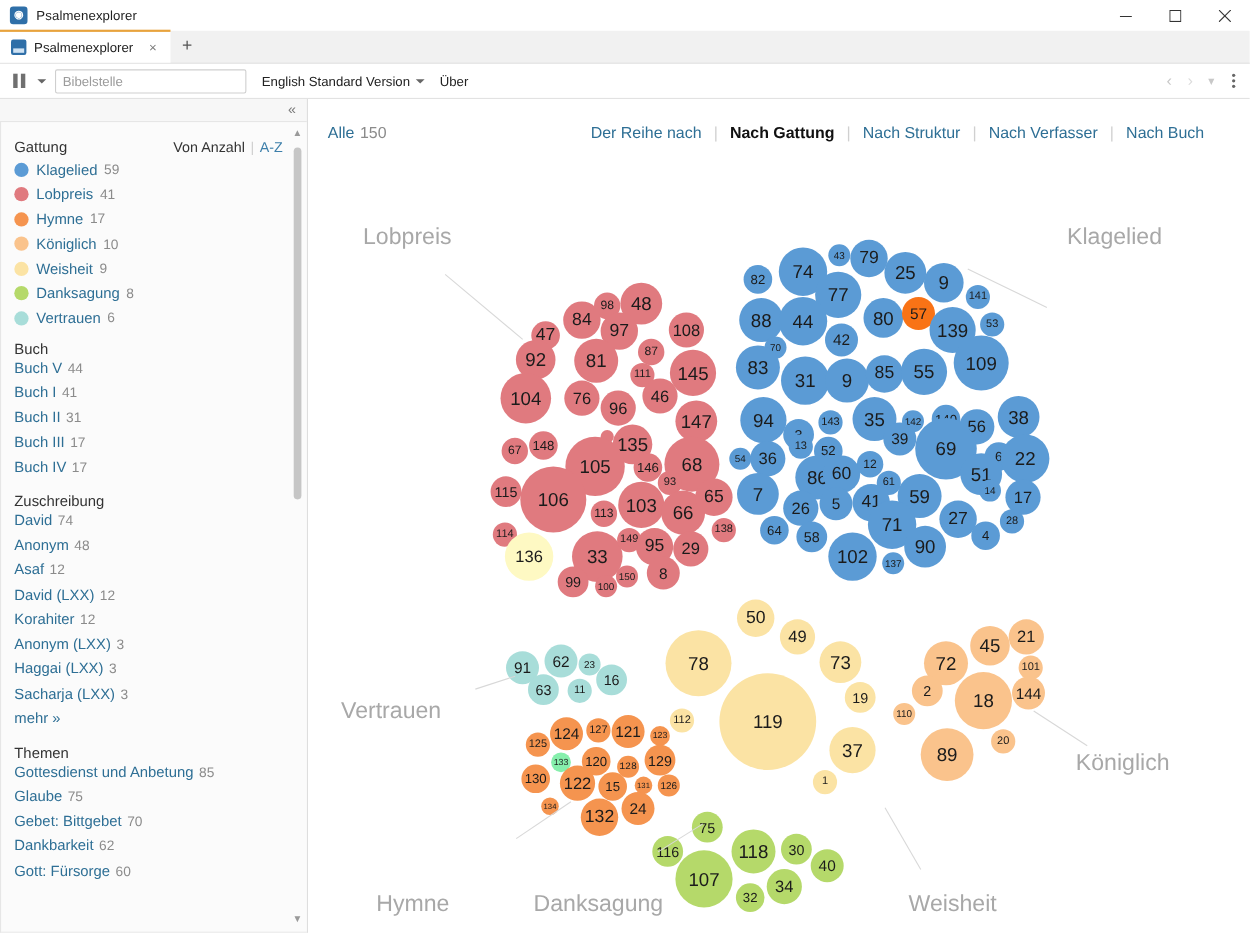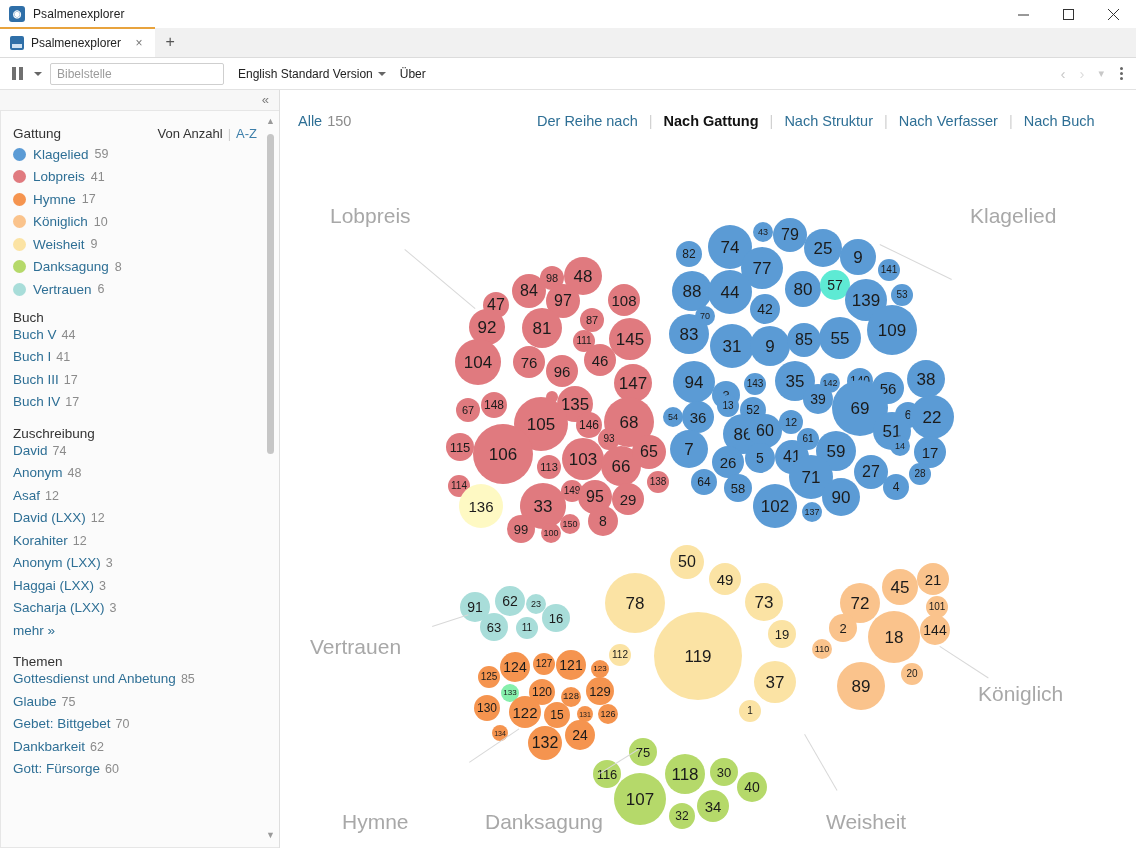--- a/index.html
+++ b/index.html
@@ -246,20 +246,21 @@
         <div class="frow">
           <span class="dot" style="background: rgb(168, 221, 217);"></span>
           <span class="fname">Vertrauen</span>
           <span class="fcnt">6</span>
         </div>
         <div class="sec-head">
           <span>Buch</span>
         </div>
         <div class="lrow"><span class="fname">Buch V</span><span class="fcnt">44</span></div>
         <div class="lrow"><span class="fname">Buch I</span><span class="fcnt">41</span></div>
+        <div class="lrow"><span class="fname">Buch II</span><span class="fcnt">31</span></div>
         <div class="lrow"><span class="fname">Buch III</span><span class="fcnt">17</span></div>
         <div class="lrow"><span class="fname">Buch IV</span><span class="fcnt">17</span></div>
         <div class="sec-head">
           <span>Zuschreibung</span>
         </div>
         <div class="lrow"><span class="fname">David</span><span class="fcnt">74</span></div>
         <div class="lrow"><span class="fname">Anonym</span><span class="fcnt">48</span></div>
         <div class="lrow"><span class="fname">Asaf</span><span class="fcnt">12</span></div>
         <div class="lrow"><span class="fname">David (LXX)</span><span class="fcnt">12</span></div>
         <div class="lrow"><span class="fname">Korahiter</span><span class="fcnt">12</span></div>
@@ -305,21 +306,21 @@
         <div class="bub" style="left: 428px; top: 91px; height: 44px; width: 44px; background: rgb(91, 155, 213); font-size: 17px;">74</div>
         <div class="bub" style="left: 473px; top: 88px; height: 20px; width: 20px; background: rgb(91, 155, 213); font-size: 9px;">43</div>
         <div class="bub" style="left: 493px; top: 84px; height: 34px; width: 34px; background: rgb(91, 155, 213); font-size: 16px;">79</div>
         <div class="bub" style="left: 524px; top: 95px; height: 38px; width: 38px; background: rgb(91, 155, 213); font-size: 17px;">25</div>
         <div class="bub" style="left: 560px; top: 105px; height: 36px; width: 36px; background: rgb(91, 155, 213); font-size: 17px;">9</div>
         <div class="bub" style="left: 598px; top: 125px; height: 22px; width: 22px; background: rgb(91, 155, 213); font-size: 10px;">141</div>
         <div class="bub" style="left: 392px; top: 137px; height: 40px; width: 40px; background: rgb(91, 155, 213); font-size: 17px;">88</div>
         <div class="bub" style="left: 461px; top: 113px; height: 42px; width: 42px; background: rgb(91, 155, 213); font-size: 17px;">77</div>
         <div class="bub" style="left: 428px; top: 136px; height: 44px; width: 44px; background: rgb(91, 155, 213); font-size: 17px;">44</div>
         <div class="bub" style="left: 505px; top: 137px; height: 36px; width: 36px; background: rgb(91, 155, 213); font-size: 17px;">80</div>
-        <div class="bub" style="left: 540px; top: 136px; height: 30px; width: 30px; background: #5eead4; font-size: 14px;">57</div>
+        <div class="bub" style="left: 540px; top: 136px; height: 30px; width: 30px; background: #f97316; font-size: 14px;">57</div>
         <div class="bub" style="left: 565px; top: 145px; height: 42px; width: 42px; background: rgb(91, 155, 213); font-size: 17px;">139</div>
         <div class="bub" style="left: 611px; top: 150px; height: 22px; width: 22px; background: rgb(91, 155, 213); font-size: 10px;">53</div>
         <div class="bub" style="left: 415px; top: 172px; height: 20px; width: 20px; background: rgb(91, 155, 213); font-size: 9px;">70</div>
         <div class="bub" style="left: 470px; top: 160px; height: 30px; width: 30px; background: rgb(91, 155, 213); font-size: 14px;">42</div>
         <div class="bub" style="left: 389px; top: 180px; height: 40px; width: 40px; background: rgb(91, 155, 213); font-size: 17px;">83</div>
         <div class="bub" style="left: 430px; top: 190px; height: 44px; width: 44px; background: rgb(91, 155, 213); font-size: 17px;">31</div>
         <div class="bub" style="left: 470px; top: 192px; height: 40px; width: 40px; background: rgb(91, 155, 213); font-size: 17px;">9</div>
         <div class="bub" style="left: 507px; top: 189px; height: 34px; width: 34px; background: rgb(91, 155, 213); font-size: 16px;">85</div>
         <div class="bub" style="left: 539px; top: 183px; height: 42px; width: 42px; background: rgb(91, 155, 213); font-size: 17px;">55</div>
         <div class="bub" style="left: 587px; top: 171px; height: 50px; width: 50px; background: rgb(91, 155, 213); font-size: 17px;">109</div>

